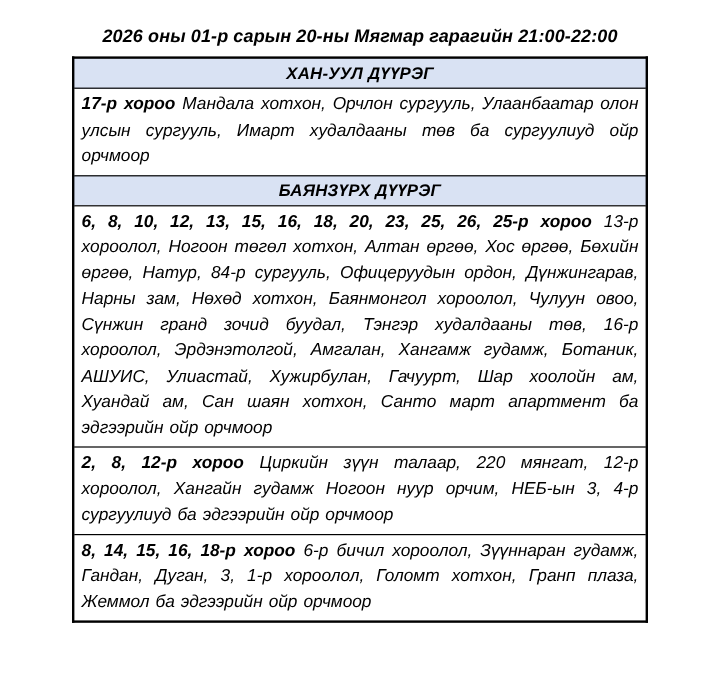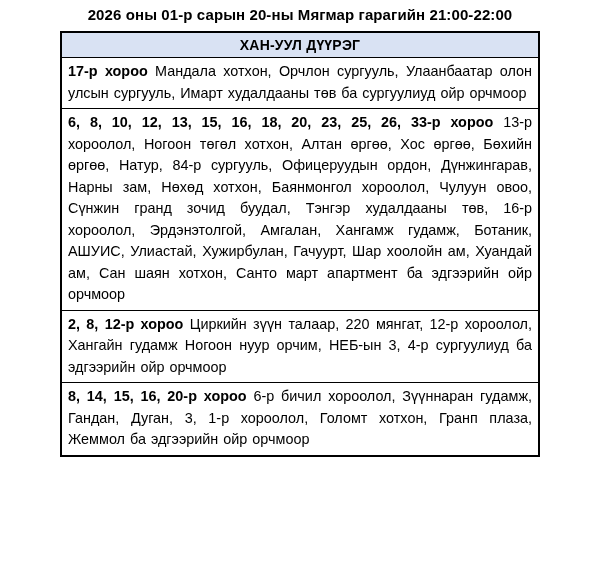--- a/index.html
+++ b/index.html
@@ -12,21 +12,22 @@
     height: 577px;
     overflow: hidden;
     font-family: "Liberation Sans", "DejaVu Sans", sans-serif;
     color: #000000;
   }
   .page {
     width: 600px;
     height: 577px;
     background: var(--page-bg, #ffffff);
     box-sizing: border-box;
-    padding-top: 6px;
+    padding-top: 22px;
+    font-style: italic;
   }
   .doc-title {
     text-align: center;
     font-weight: bold;
     font-size: 15px;
     line-height: 18px;
     margin: 0 10px 7px 10px;
     letter-spacing: 0.1px;
   }
   table.schedule {
@@ -79,38 +80,43 @@
         <span>Мандала хотхон, Орчлон сургууль, Улаанбаатар олон улсын сургууль, Имарт худалдааны төв ба сургуулиуд ойр орчмоор</span>
       </td>
     </tr>
   </tbody>
 
   <tbody>
   </tbody>
 
   <tbody>
     <tr>
+      <td class="hdr">
+        <span>БАЯНЗҮРХ ДҮҮРЭГ</span>
+      </td>
+    </tr>
+    <tr>
       <td class="content">
-        <b>6, 8, 10, 12, 13, 15, 16, 18, 20, 23, 25, 26, 33-р хороо</b>
+        <b>6, 8, 10, 12, 13, 15, 16, 18, 20, 23, 25, 26, 25-р хороо</b>
         <span>13-р хороолол, Ногоон төгөл хотхон, Алтан өргөө, Хос өргөө, Бөхийн өргөө, Натур, 84-р сургууль, Офицеруудын ордон, Дүнжингарав, Нарны зам, Нөхөд хотхон, Баянмонгол хороолол, Чулуун овоо, Сүнжин гранд зочид буудал, Тэнгэр худалдааны төв, 16-р хороолол, Эрдэнэтолгой, Амгалан, Хангамж гудамж, Ботаник, АШУИС, Улиастай, Хужирбулан, Гачуурт, Шар хоолойн ам, Хуандай ам, Сан шаян хотхон, Санто март апартмент ба эдгээрийн ойр орчмоор</span>
       </td>
     </tr>
   </tbody>
 
   <tbody>
     <tr>
       <td class="content">
         <b>2, 8, 12-р хороо</b>
         <span>Циркийн зүүн талаар, 220 мянгат, 12-р хороолол, Хангайн гудамж Ногоон нуур орчим, НЕБ-ын 3, 4-р сургуулиуд ба эдгээрийн ойр орчмоор</span>
       </td>
     </tr>
   </tbody>
 
   <tbody>
     <tr>
       <td class="content">
-        <b>8, 14, 15, 16, 20-р хороо</b>
+        <b>8, 14, 15, 16, 18-р хороо</b>
         <span>6-р бичил хороолол, Зүүннаран гудамж, Гандан, Дуган, 3, 1-р хороолол, Голомт хотхон, Гранп плаза, Жеммол ба эдгээрийн ойр орчмоор</span>
       </td>
     </tr>
   </tbody>
 </table>
 </div>
 
 </body></html>

